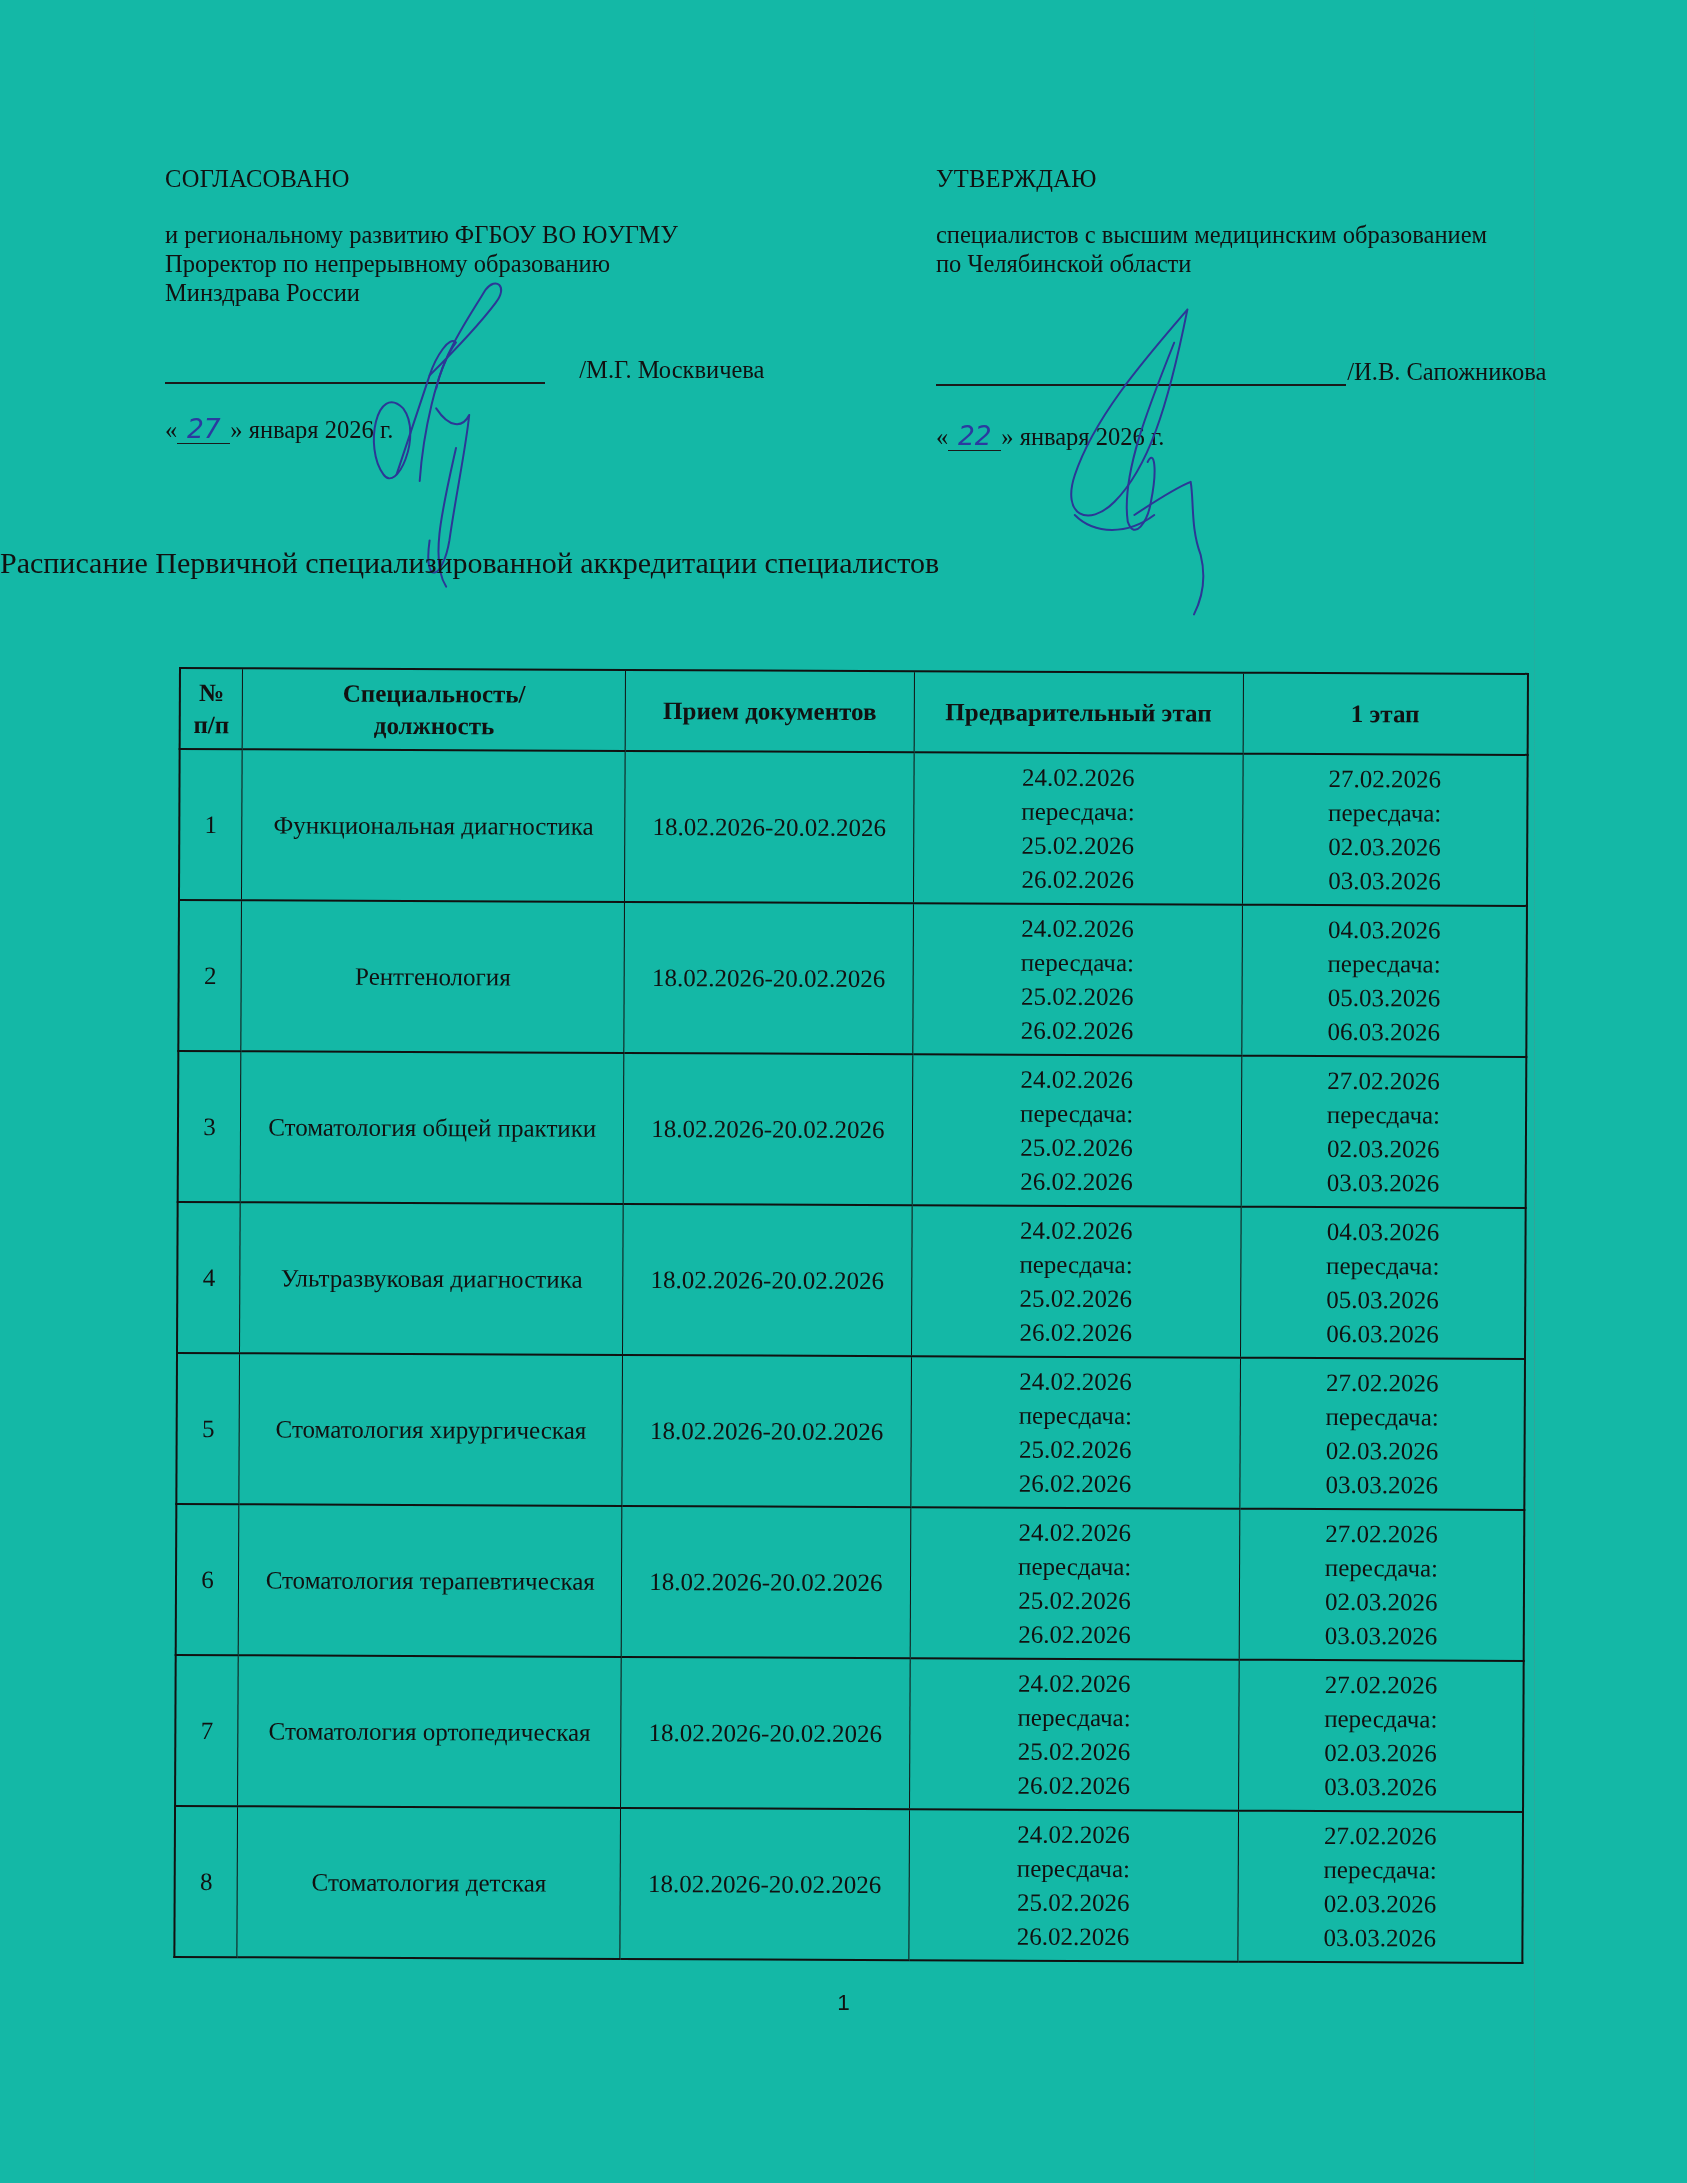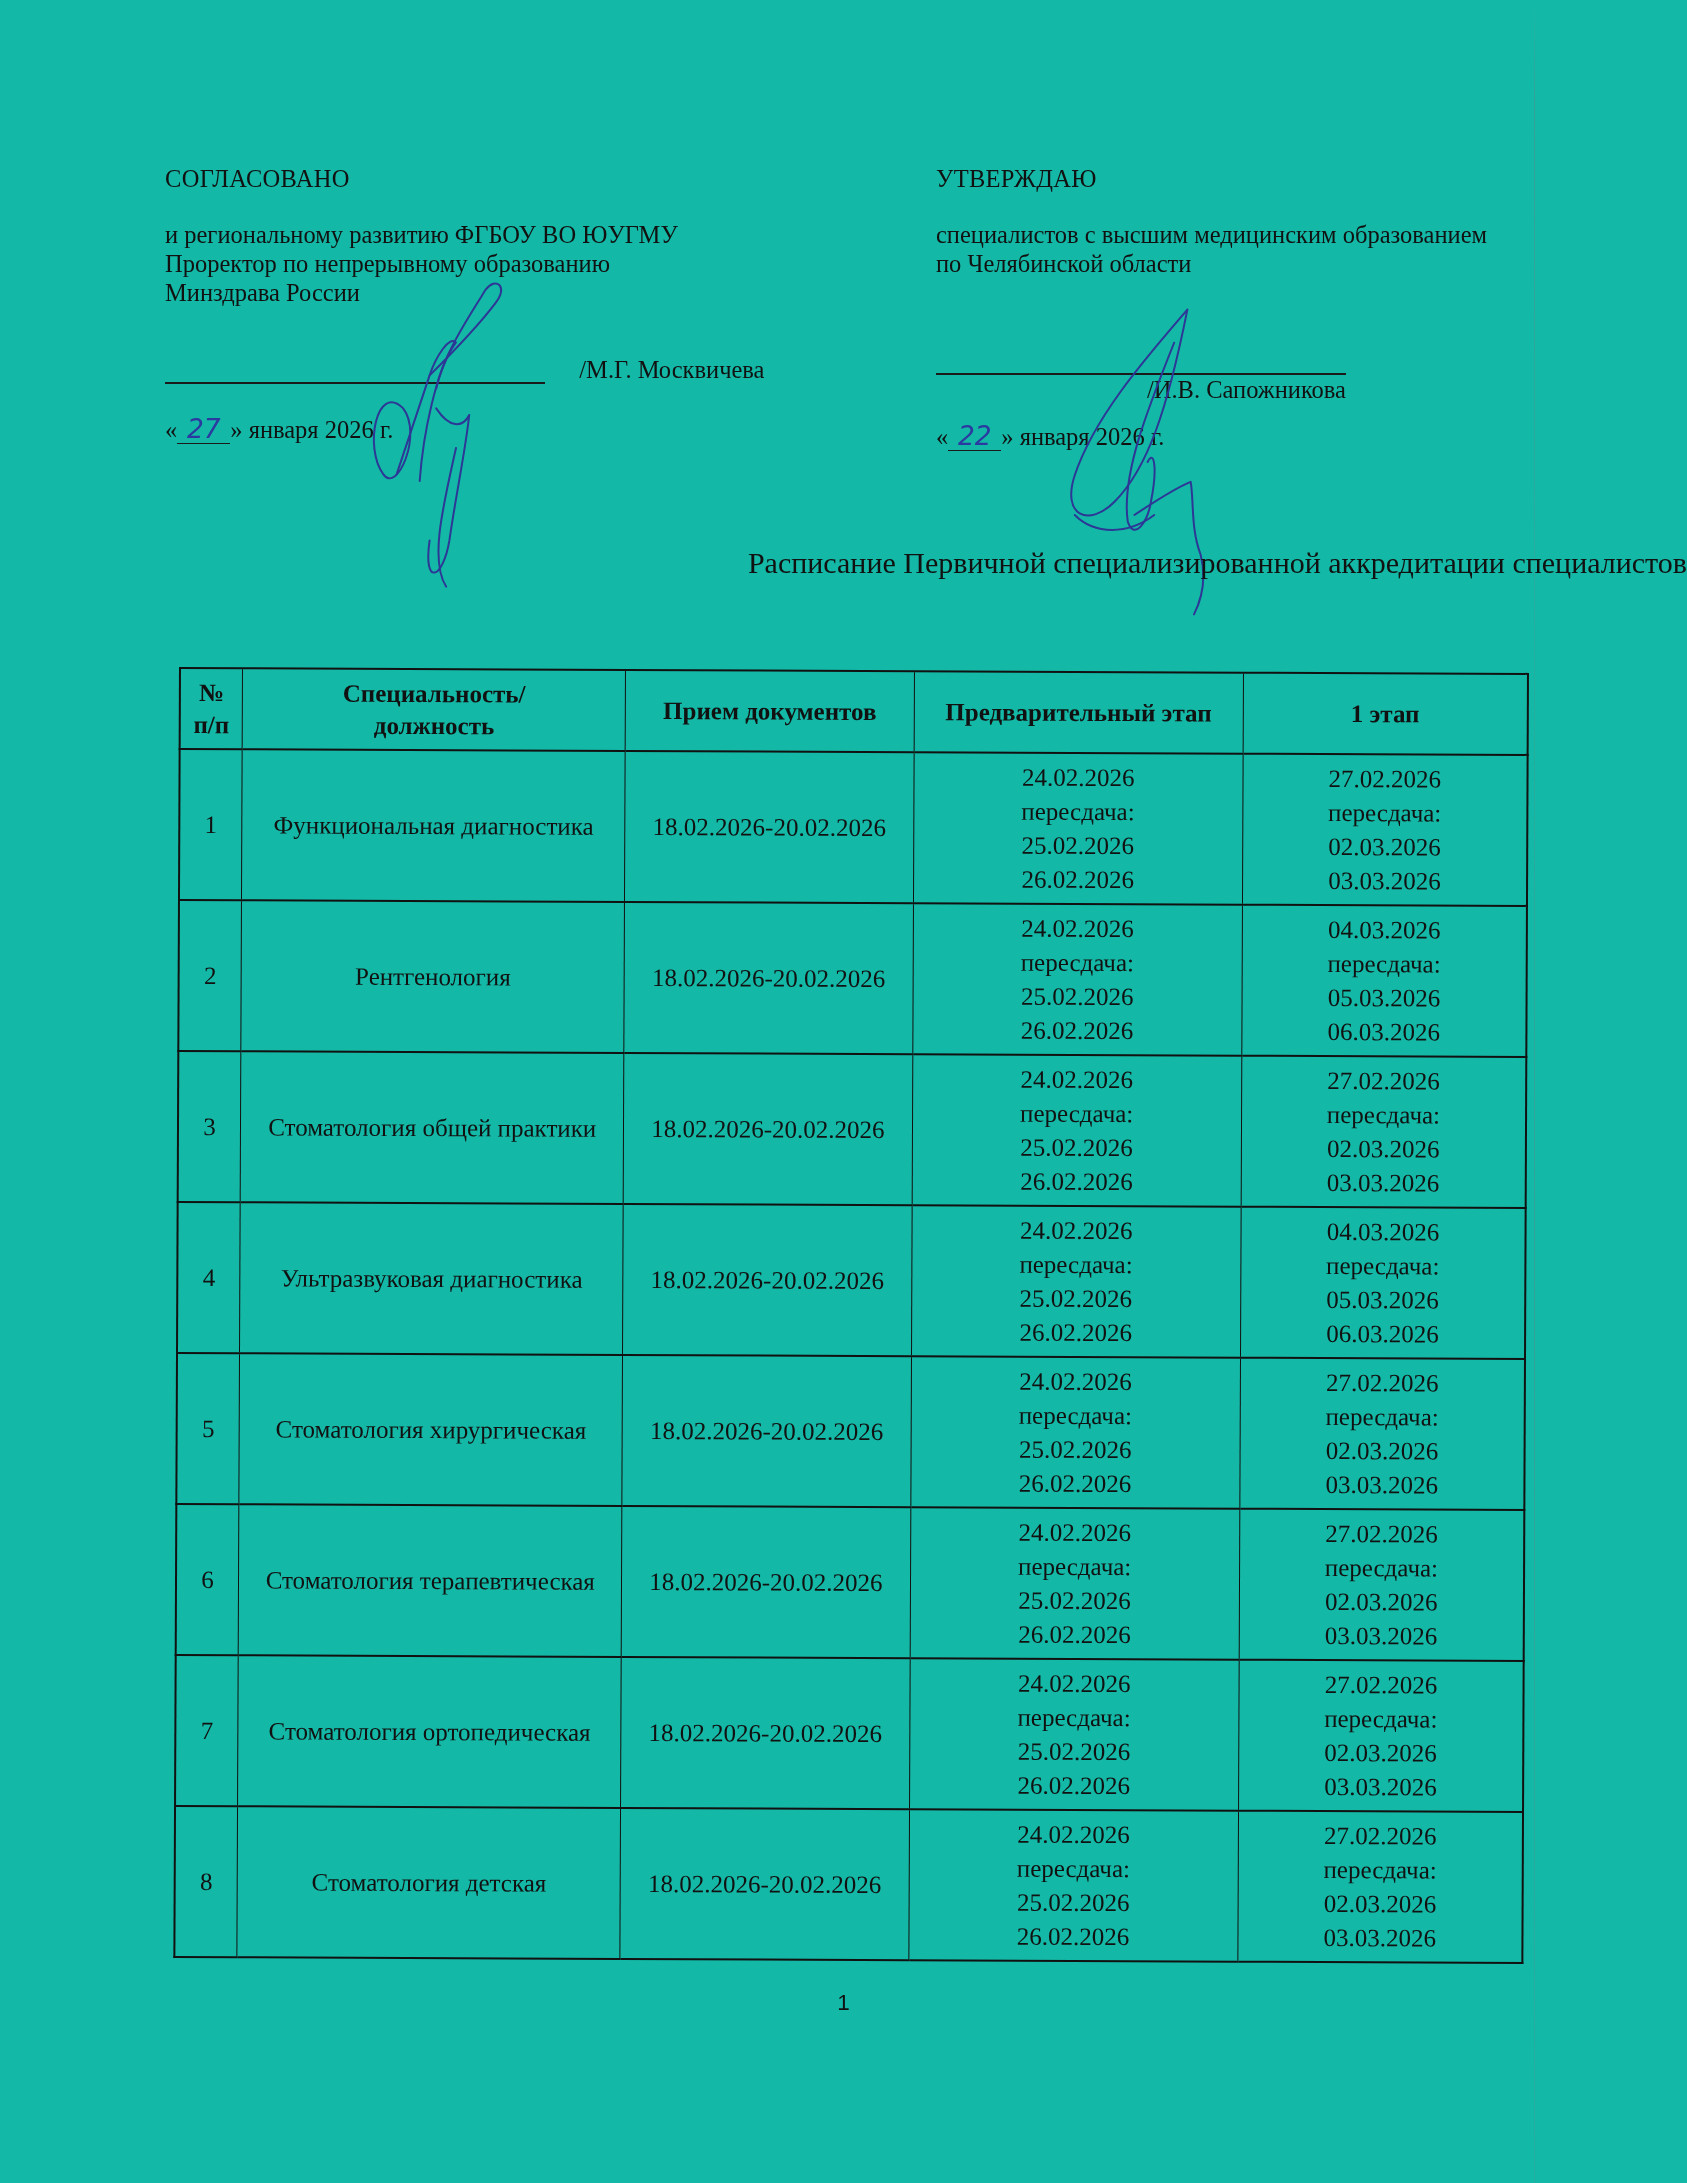--- a/index.html
+++ b/index.html
@@ -45,21 +45,21 @@
       min-height: 87px;
     }
     .sign-row {
       position: absolute;
       top: 185px;
       white-space: nowrap;
       display: flex;
       align-items: flex-end;
     }
     .approval.left .sign-row { top: 191px; gap: 33px; }
-    .approval.right .sign-row { top: 182px; flex-direction: column; }
+    .approval.right .sign-row { top: 193px; }
     .sign-line {
       display: inline-block;
       border-bottom: 2px solid #1a1a1a;
       height: 26.5px;
     }
     .approval.left .sign-line { width: 380px; }
     .approval.right .sign-line { width: 410px; }
     .signer-name { margin-left: 1.3px; }
     .date-row {
       position: absolute;
@@ -87,21 +87,21 @@
       stroke: #2c3796;
       stroke-width: 3;
       stroke-linecap: round;
       stroke-linejoin: round;
     }
     .doc-title {
       position: absolute;
       top: 544px;
       left: 0;
       width: 1687px;
-      text-align: right;
+      text-align: left;
       font-size: 30px;
       line-height: 37px;
     }
     table.schedule {
       position: absolute;
       left: 179px;
       top: 667px;
       width: 1350px;
       border-collapse: collapse;
       font-size: 25px;

